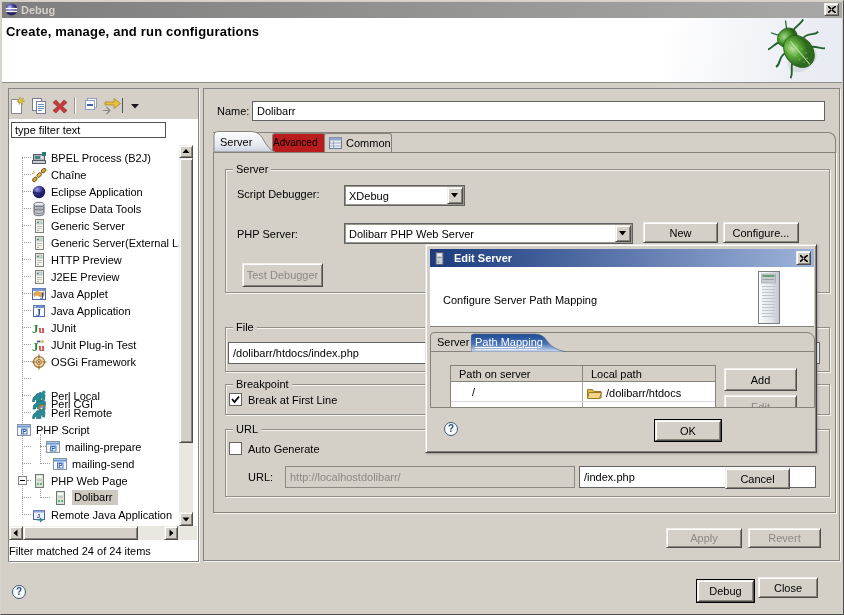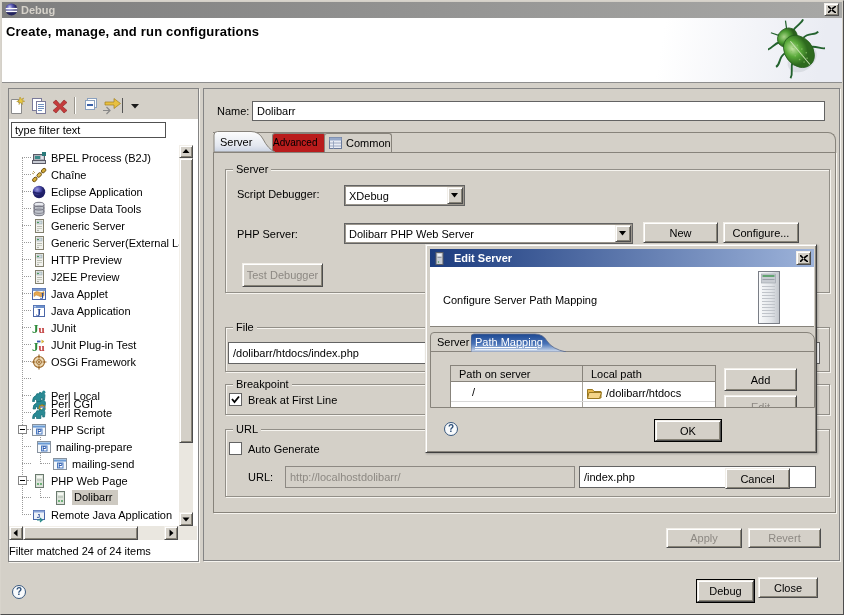--- a/index.html
+++ b/index.html
@@ -270,28 +270,28 @@
     </svg>Perl CGI</div>
 <div class="trow" style="left:31px;top:387px;"><svg class="ticon" viewBox="0 0 16 16">
       <path d="M1.5,13.5 q0,-5 3.5,-6 q0.5,-3 2.5,-1.5 q1,-3 3,-1 q3,-1 3.5,2.5 l-0.5,4.5 -1.8,0 0,-2 -1.8,0 0,3.5 -4.4,0 0,-2 -2,0 0,2 z" fill="#2a8a94" stroke="#136a74" stroke-width="0.7"></path>
       <circle cx="12.8" cy="4.2" r="1.6" fill="#2a8a94"></circle>
     </svg>Perl Local</div>
 <div class="trow" style="left:31px;top:404px;"><svg class="ticon" viewBox="0 0 16 16">
       <path d="M1.5,13.5 q0,-5 3.5,-6 q0.5,-3 2.5,-1.5 q1,-3 3,-1 q3,-1 3.5,2.5 l-0.5,4.5 -1.8,0 0,-2 -1.8,0 0,3.5 -4.4,0 0,-2 -2,0 0,2 z" fill="#2a8a94" stroke="#136a74" stroke-width="0.7"></path>
       <circle cx="12.8" cy="4.2" r="1.6" fill="#2a8a94"></circle>
       <path d="M9,2 h5" stroke="#4a66c0" stroke-width="1.2"></path>
     </svg>Perl Remote</div>
-<div class="trow" style="left:31px;top:421px;"><svg class="ticon" viewBox="0 0 16 16">
+<div class="trow" style="left:16px;top:421px;"><svg class="ticon" viewBox="0 0 16 16">
       <rect x="1.5" y="2.5" width="13" height="11" fill="#f4f8fc" stroke="#88929e"></rect>
       <rect x="2" y="3" width="12" height="2.6" fill="#6a9ad4"></rect>
       <rect x="2" y="3" width="12" height="1" fill="#a8c8e8"></rect>
       <rect x="5.5" y="7" width="5.5" height="5" fill="#fff" stroke="#4a7ac0"></rect>
       <text x="8.3" y="11.5" text-anchor="middle" font-size="6.5" font-weight="bold" fill="#2a5ab0" font-family="Liberation Sans">P</text>
     </svg>PHP Script</div>
-<div class="trow" style="left:36px;top:438px;"><svg class="ticon" viewBox="0 0 16 16">
+<div class="trow" style="left:45px;top:438px;"><svg class="ticon" viewBox="0 0 16 16">
       <rect x="1.5" y="2.5" width="13" height="11" fill="#f4f8fc" stroke="#88929e"></rect>
       <rect x="2" y="3" width="12" height="2.6" fill="#6a9ad4"></rect>
       <rect x="2" y="3" width="12" height="1" fill="#a8c8e8"></rect>
       <rect x="5.5" y="7" width="5.5" height="5" fill="#fff" stroke="#4a7ac0"></rect>
       <text x="8.3" y="11.5" text-anchor="middle" font-size="6.5" font-weight="bold" fill="#2a5ab0" font-family="Liberation Sans">P</text>
     </svg>mailing-prepare</div>
 <div class="trow" style="left:52px;top:455px;"><svg class="ticon" viewBox="0 0 16 16">
       <rect x="1.5" y="2.5" width="13" height="11" fill="#f4f8fc" stroke="#88929e"></rect>
       <rect x="2" y="3" width="12" height="2.6" fill="#6a9ad4"></rect>
       <rect x="2" y="3" width="12" height="1" fill="#a8c8e8"></rect>

